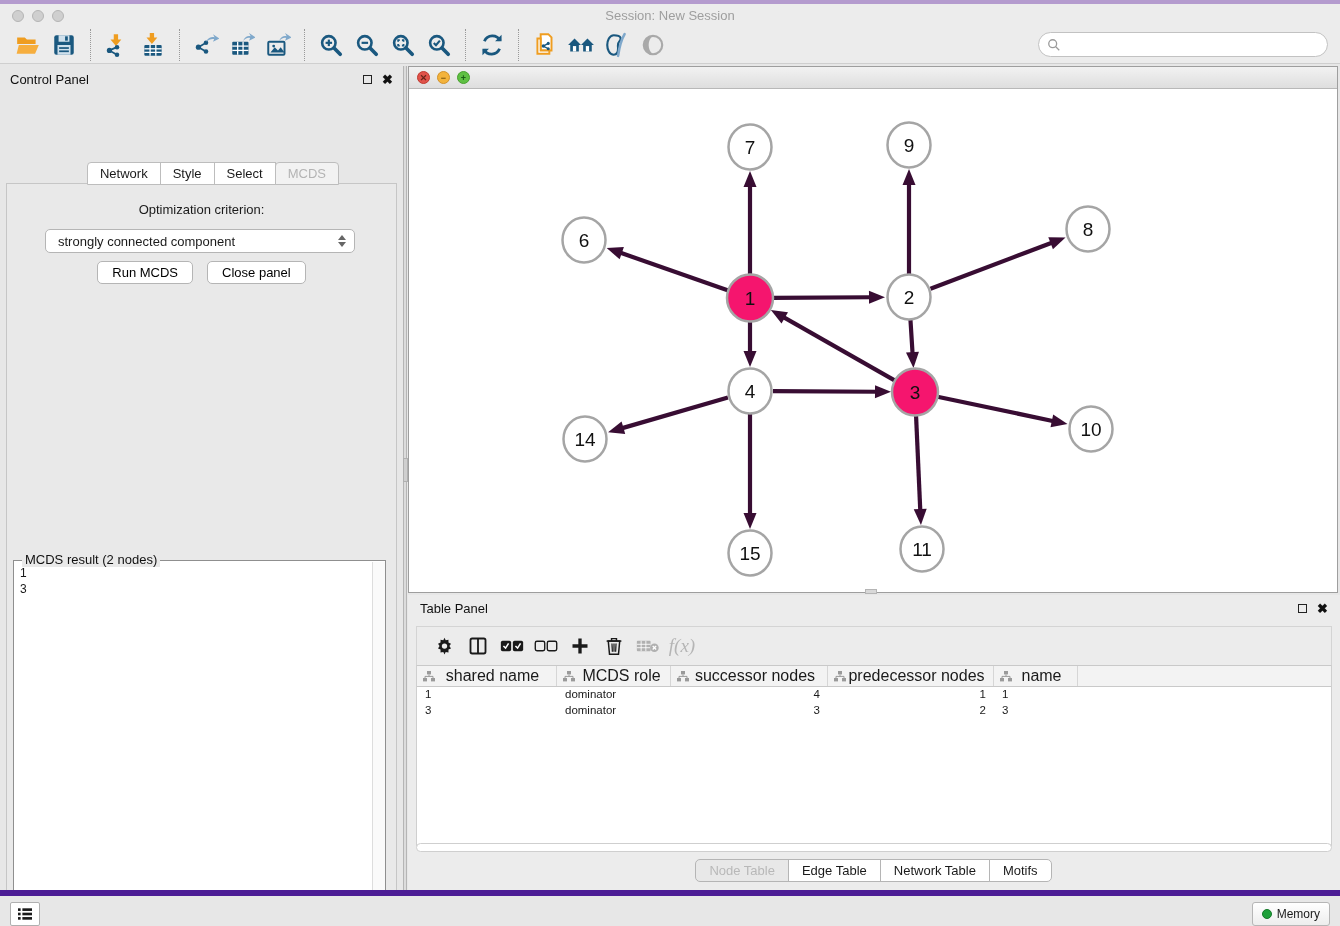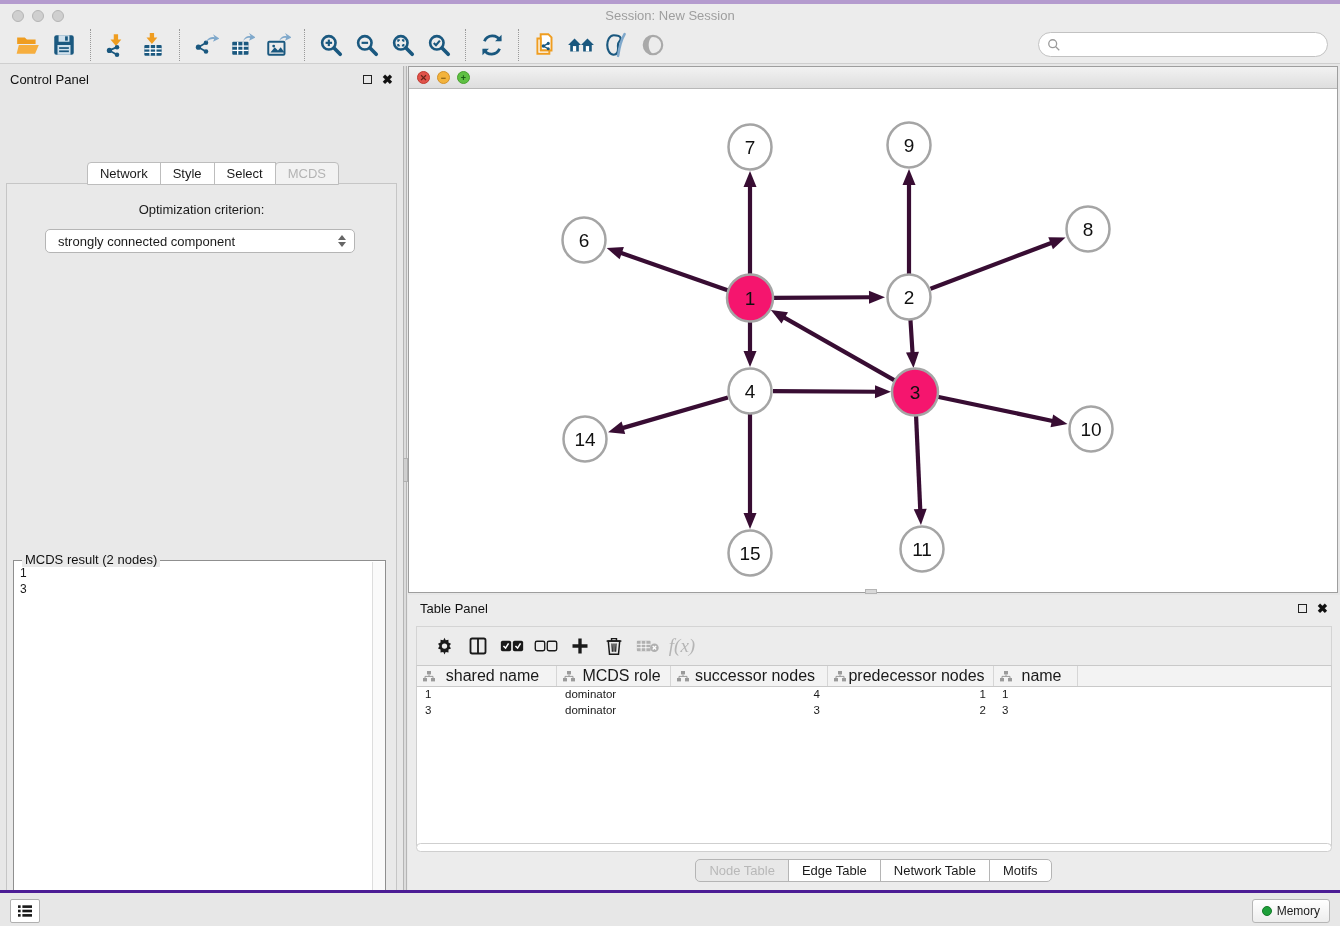--- a/index.html
+++ b/index.html
@@ -74,21 +74,21 @@
   .td { padding:1px 8px 0 8px; overflow:hidden; white-space:nowrap; }
   .td.right { text-align:right; }
   .hscroll { position:absolute; left:8px; bottom:38px; right:8px; height:9px; background:#fff; border:1px solid #cfcfcf; border-radius:5px; }
   .tp-tabs { position:absolute; left:0; bottom:8px; width:100%; display:flex; justify-content:center; }
   .tp-tab { border:1px solid #b5b5b5; background:#fff; padding:3px 13px; font-size:13px; margin-left:-1px; }
   .tp-tab.first { border-radius:5px 0 0 5px; }
   .tp-tab.last { border-radius:0 5px 5px 0; }
   .tp-tab.sel { background:#e8e8e8; color:#b8b8b8; border-radius:5px 0 0 5px; }
 
   
-  .statusbar { position:absolute; left:0; top:890px; width:1340px; height:36px; background:#e7e7e7; border-top:3px solid #4c1d95; }
+  .statusbar { position:absolute; left:0; top:890px; width:1340px; height:36px; background:#e7e7e7; border-top:6px solid #4c1d95; }
   .list-btn { position:absolute; left:10px; top:6px; width:30px; height:24px; background:#fff; border:1px solid #b0b0b0; border-radius:2px; display:flex; align-items:center; justify-content:center; }
   .mem-btn { position:absolute; right:10px; top:6px; height:24px; background:linear-gradient(#fff,#ededed); border:1px solid #b6b6b6; border-radius:3px; display:flex; align-items:center; gap:5px; padding:0 9px; font-size:12px; }
   .mem-dot { width:10px; height:10px; border-radius:50%; background:#1ea03a; border:1px solid #157a2a; }
 </style>
 </head>
 <body>
 
 <div id="app">
 
   <div class="top-strip"></div>
@@ -282,20 +282,24 @@
         <div class="tab sel">MCDS</div>
       </div>
     <div class="cp-inner">
       <div class="opt-label">Optimization criterion:</div>
       <div class="combo">
         <span>strongly connected component</span>
         <span class="combo-stepper">
             <i class="up"></i>
             <i class="dn"></i>
           </span>
+      </div>
+      <div class="btn-row">
+        <button class="mac-btn">Run MCDS</button>
+        <button class="mac-btn">Close panel</button>
       </div>
       <div class="result-box">
         <span class="result-legend">MCDS result (2 nodes)</span>
         <div class="result-body" id="result-body">1
 3</div>
         <div class="result-scroll"></div>
       </div>
     </div>
   </div>
 

